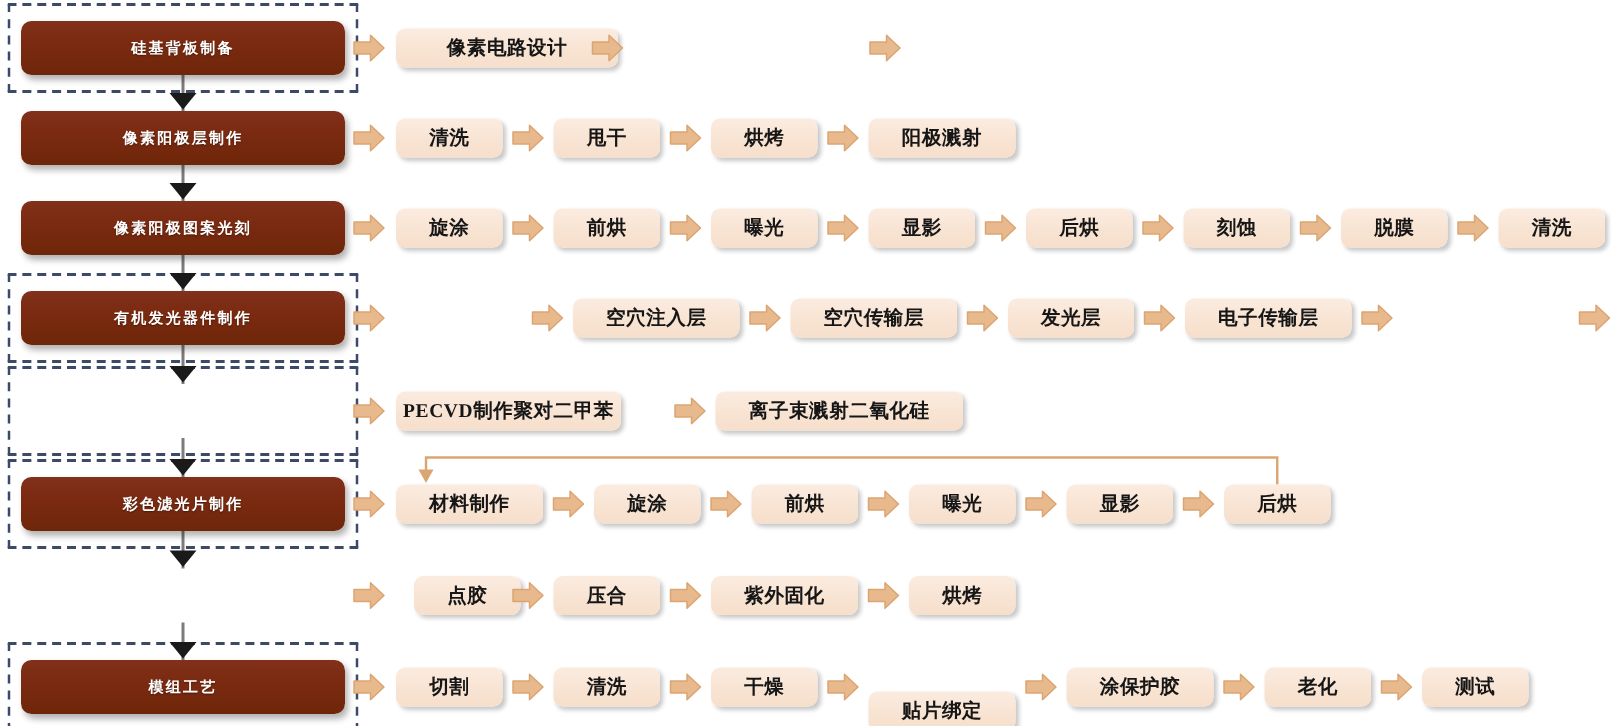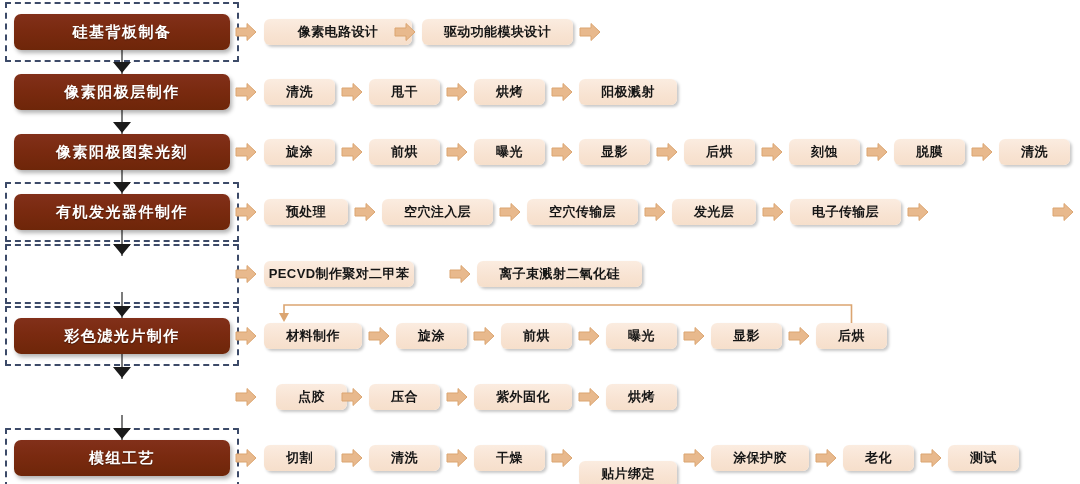--- a/index.html
+++ b/index.html
@@ -27,21 +27,21 @@
     width:216px;
     height:36px;
     background:linear-gradient(180deg,#82301a 0%,#7a2a10 45%,#6e2609 100%);
     border-radius:7px;
     box-shadow:2px 3px 4px rgba(0,0,0,0.30);
     display:flex;align-items:center;justify-content:center;
     z-index:3;
   }
   .stage-label{
     color:#ffffff;
-    font-size:15px;
+    font-size:10px;
     font-weight:bold;
     letter-spacing:1.5px;
     white-space:nowrap;
     text-shadow:0 1px 1px rgba(0,0,0,.4);
   }
 
   
   .v-line{
     position:absolute;
     left:121px;
@@ -108,23 +108,20 @@
       </svg>
     </div>
     <div class="step-chip" style="left: 264px; top: 19px; width: 148px;">
       <span class="step-label">像素电路设计</span>
     </div>
     <div class="fat-arrow" style="left: 394px; top: 22px;">
       <svg width="22" height="20" viewBox="0 0 22 20">
         <path d="M1 6 L12 6 L12 1.5 L21 10 L12 18.5 L12 14 L1 14 Z" fill="#e8b98d" stroke="#dba571" stroke-width="1" stroke-linejoin="round"></path>
       </svg>
     </div>
-    <div class="step-chip" style="left: 422px; top: 19px; width: 151px;">
-      <span class="step-label">驱动功能模块设计</span>
-    </div>
     <div class="fat-arrow" style="left: 579px; top: 22px;">
       <svg width="22" height="20" viewBox="0 0 22 20">
         <path d="M1 6 L12 6 L12 1.5 L21 10 L12 18.5 L12 14 L1 14 Z" fill="#e8b98d" stroke="#dba571" stroke-width="1" stroke-linejoin="round"></path>
       </svg>
     </div>
     <div class="stage-box" style="top: 74px;">
       <span class="stage-label">像素阳极层制作</span>
     </div>
     <div class="v-line" style="top: 110px; height: 24px;"></div>
     <div class="v-head" style="top: 122px;"></div>
@@ -232,23 +229,20 @@
     <div class="group-frame" style="left: 5px; top: 182px; width: 234px; height: 60px;"></div>
     <div class="stage-box" style="top: 194px;">
       <span class="stage-label">有机发光器件制作</span>
     </div>
     <div class="v-line" style="top: 230px; height: 26px;"></div>
     <div class="v-head" style="top: 244px;"></div>
     <div class="fat-arrow" style="left: 235px; top: 202px;">
       <svg width="22" height="20" viewBox="0 0 22 20">
         <path d="M1 6 L12 6 L12 1.5 L21 10 L12 18.5 L12 14 L1 14 Z" fill="#e8b98d" stroke="#dba571" stroke-width="1" stroke-linejoin="round"></path>
       </svg>
-    </div>
-    <div class="step-chip" style="left: 264px; top: 199px; width: 84px;">
-      <span class="step-label">预处理</span>
     </div>
     <div class="fat-arrow" style="left: 354px; top: 202px;">
       <svg width="22" height="20" viewBox="0 0 22 20">
         <path d="M1 6 L12 6 L12 1.5 L21 10 L12 18.5 L12 14 L1 14 Z" fill="#e8b98d" stroke="#dba571" stroke-width="1" stroke-linejoin="round"></path>
       </svg>
     </div>
     <div class="step-chip" style="left: 382px; top: 199px; width: 111px;">
       <span class="step-label">空穴注入层</span>
     </div>
     <div class="fat-arrow" style="left: 499px; top: 202px;">
@@ -286,21 +280,21 @@
       </svg>
     </div>
     <div class="group-frame" style="left: 5px; top: 244px; width: 234px; height: 60px;"></div>
     <div class="v-line" style="top: 292px; height: 26px;"></div>
     <div class="v-head" style="top: 306px;"></div>
     <div class="fat-arrow" style="left: 235px; top: 264px;">
       <svg width="22" height="20" viewBox="0 0 22 20">
         <path d="M1 6 L12 6 L12 1.5 L21 10 L12 18.5 L12 14 L1 14 Z" fill="#e8b98d" stroke="#dba571" stroke-width="1" stroke-linejoin="round"></path>
       </svg>
     </div>
-    <div class="step-chip" style="left: 264px; top: 261px; width: 150px;">
+    <div class="step-chip" style="left: 264px; top: 261px; width: 150px; font-family: Liberation Serif, serif;">
       <span class="step-label">PECVD制作聚对二甲苯</span>
     </div>
     <div class="fat-arrow" style="left: 449px; top: 264px;">
       <svg width="22" height="20" viewBox="0 0 22 20">
         <path d="M1 6 L12 6 L12 1.5 L21 10 L12 18.5 L12 14 L1 14 Z" fill="#e8b98d" stroke="#dba571" stroke-width="1" stroke-linejoin="round"></path>
       </svg>
     </div>
     <div class="step-chip" style="left: 477px; top: 261px; width: 165px;">
       <span class="step-label">离子束溅射二氧化硅</span>
     </div>

